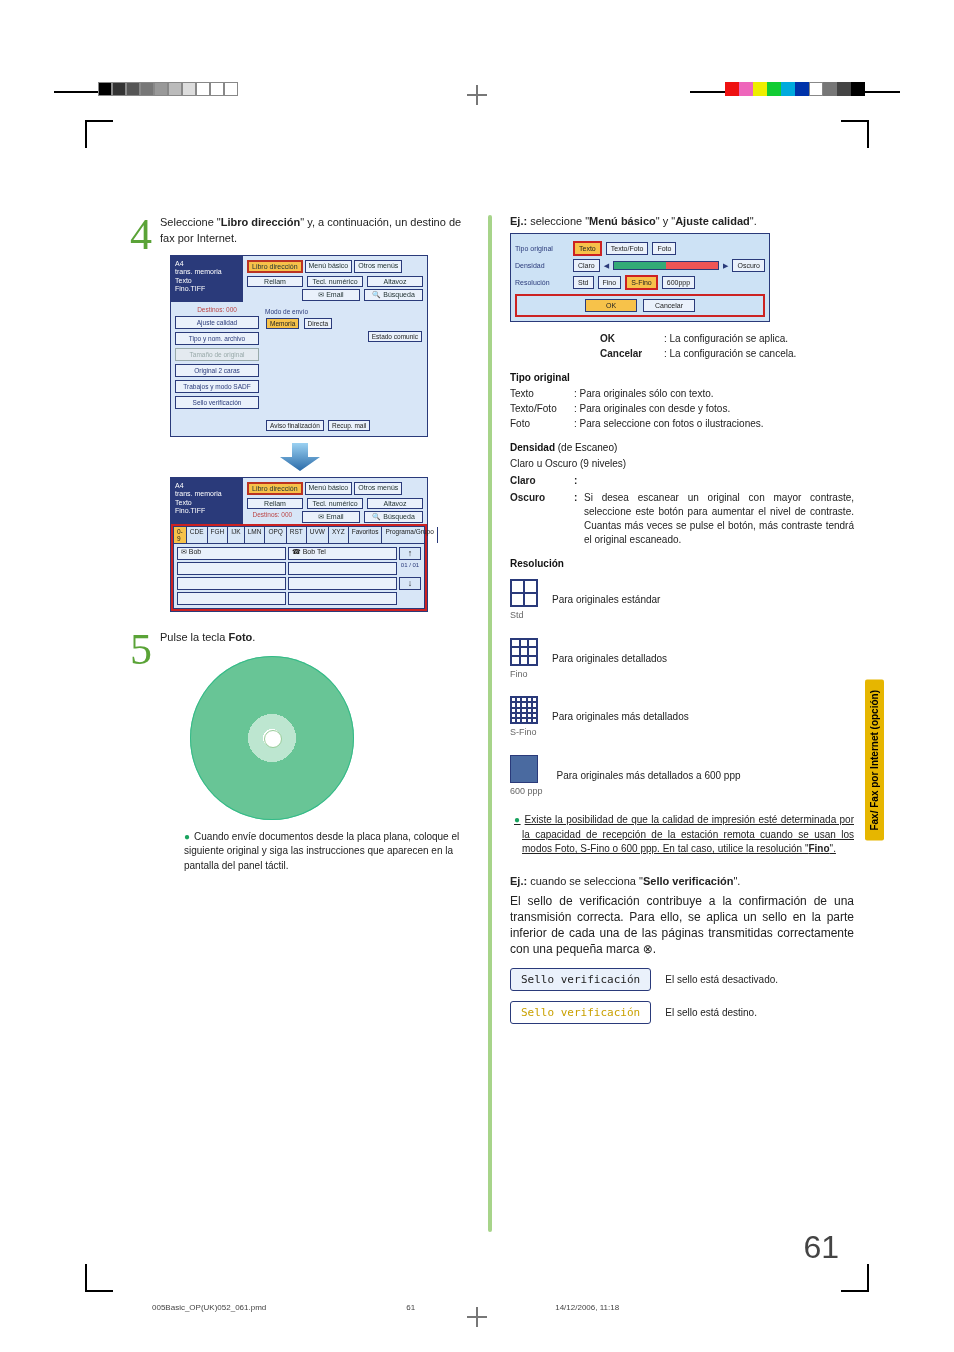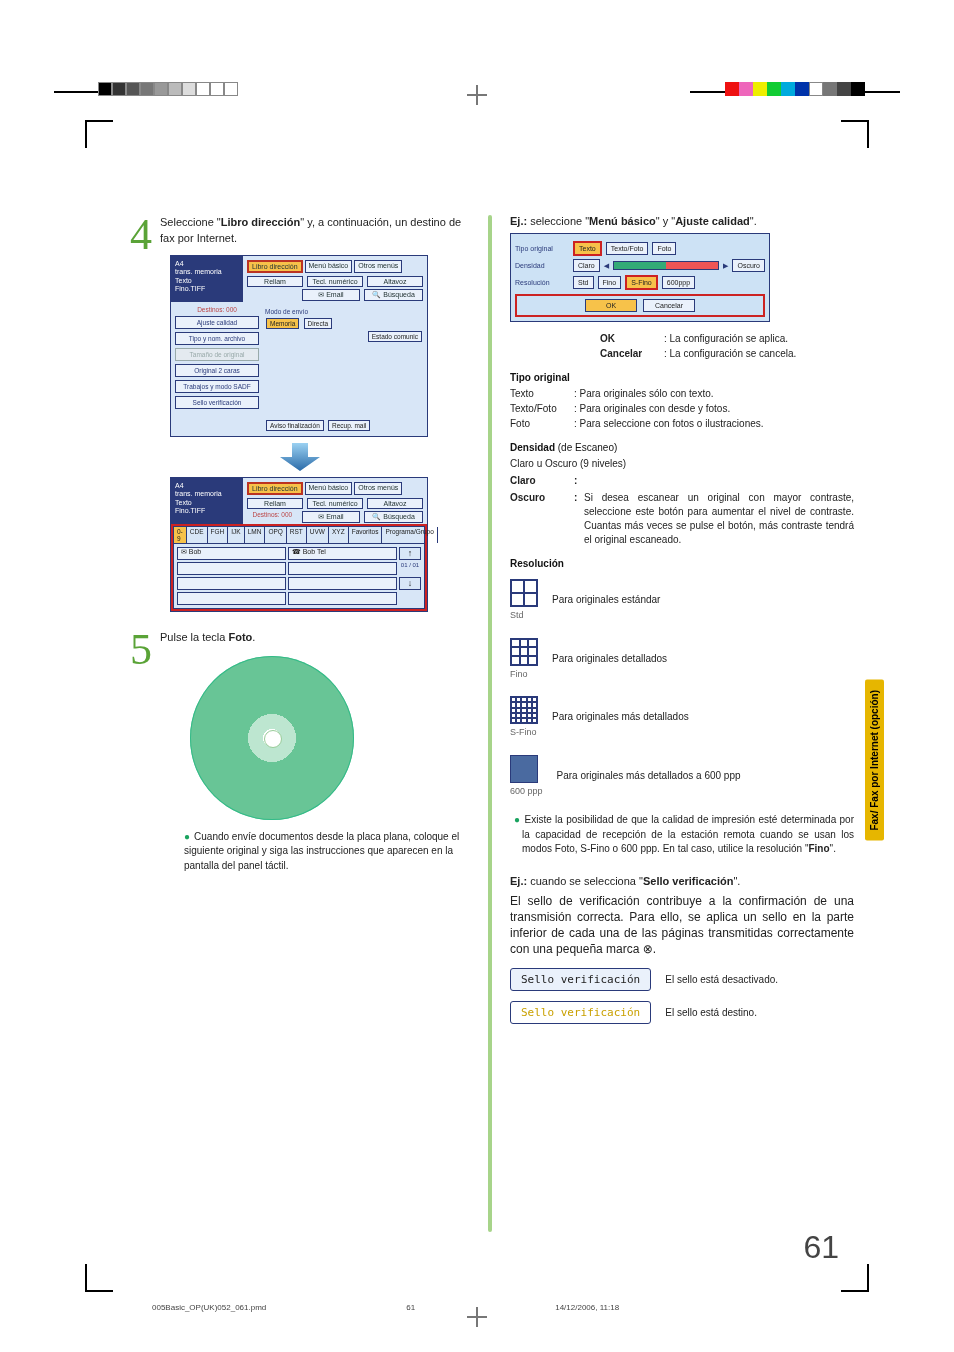--- a/index.html
+++ b/index.html
@@ -59,21 +59,21 @@
   .ab-tabs { display:flex; background:#d8e6f7; border:1px solid #2a3a7a; font-size:6.5px; }
   .ab-tabs span { padding:1px 3px; border-right:1px solid #2a3a7a; }
   .ab-tabs span.hl { background:#f7c24a; }
   .ab-list { border:1px solid #2a3a7a; border-top:none; padding:3px; display:grid; grid-template-columns:1fr 1fr 22px; gap:2px; font-size:7px; }
   .ab-list .slot { border:1px solid #2a3a7a; height:13px; background:#eaf1fb; padding:0 3px; }
   .ab-list .arrows { display:flex; flex-direction:column; gap:2px; }
   .ab-list .arrows div { border:1px solid #2a3a7a; height:13px; text-align:center; font-size:9px; line-height:11px; }
 
   .bullet { color:#1aa35f; font-size:10px; margin-right:4px; }
   .note { font-size:10px; line-height:1.45; padding-left:54px; }
-  .note2 { font-size:10px; line-height:1.45; padding-left:12px; text-indent:-8px; }
+  .note2 { font-size:10px; line-height:1.45; padding-left:12px; text-indent:-8px;text-decoration:underline; }
 
   .cd { width:164px; height:164px; border-radius:50%; background: radial-gradient(circle,#fff 0 9px,#bde6d0 9px 24px,#68c596 24px 82px); margin:10px auto 10px 60px; box-shadow: inset 0 0 0 1px #3b8; position:relative; }
   .cd::after { content:""; position:absolute; left:50%; top:50%; width:16px; height:16px; margin:-8px; border-radius:50%; background:#fff; border:1px solid #9c9; }
 
   
   .ej { font-size:11px; margin-bottom:6px; }
   .quality-panel { width:260px; border:1px solid #2a3a7a; background:#cde2f5; padding:4px; font-size:7px; }
   .qp-row { display:flex; align-items:center; gap:4px; margin:3px 0; }
   .qp-label { width:54px; color:#2a3a7a; }
   .qp-chip { border:1px solid #2a3a7a; background:#eaf1fb; padding:2px 4px; text-align:center; }

